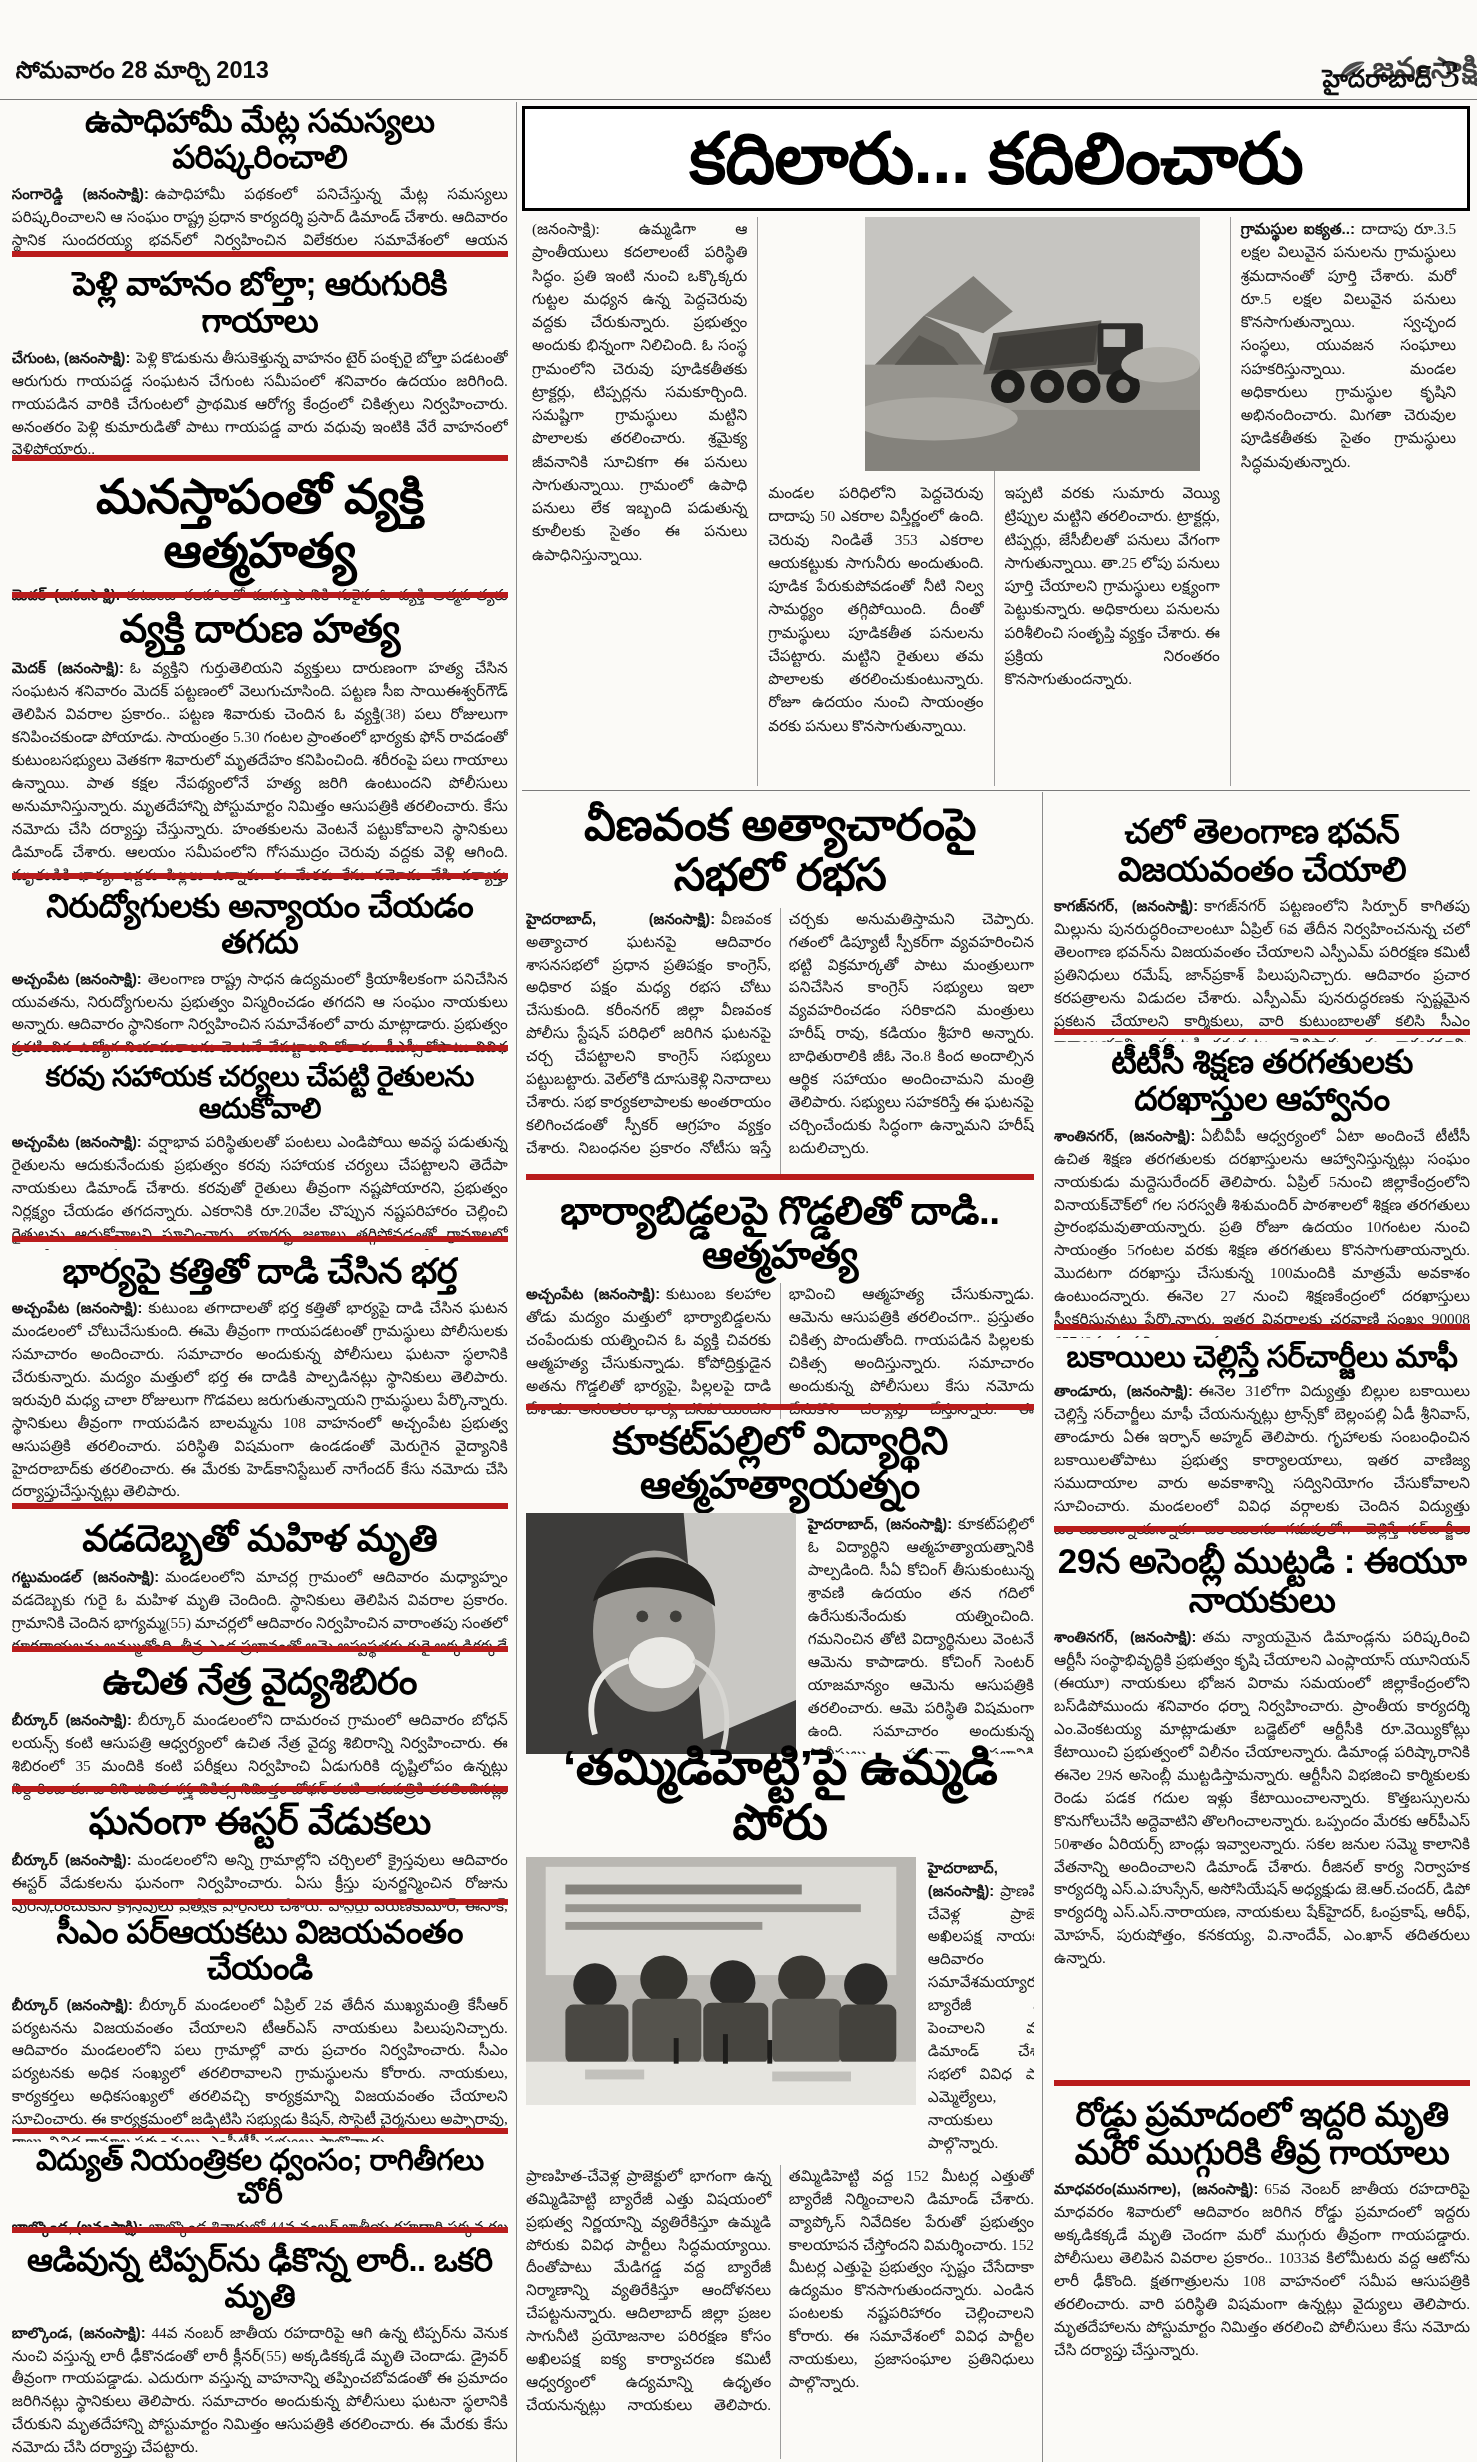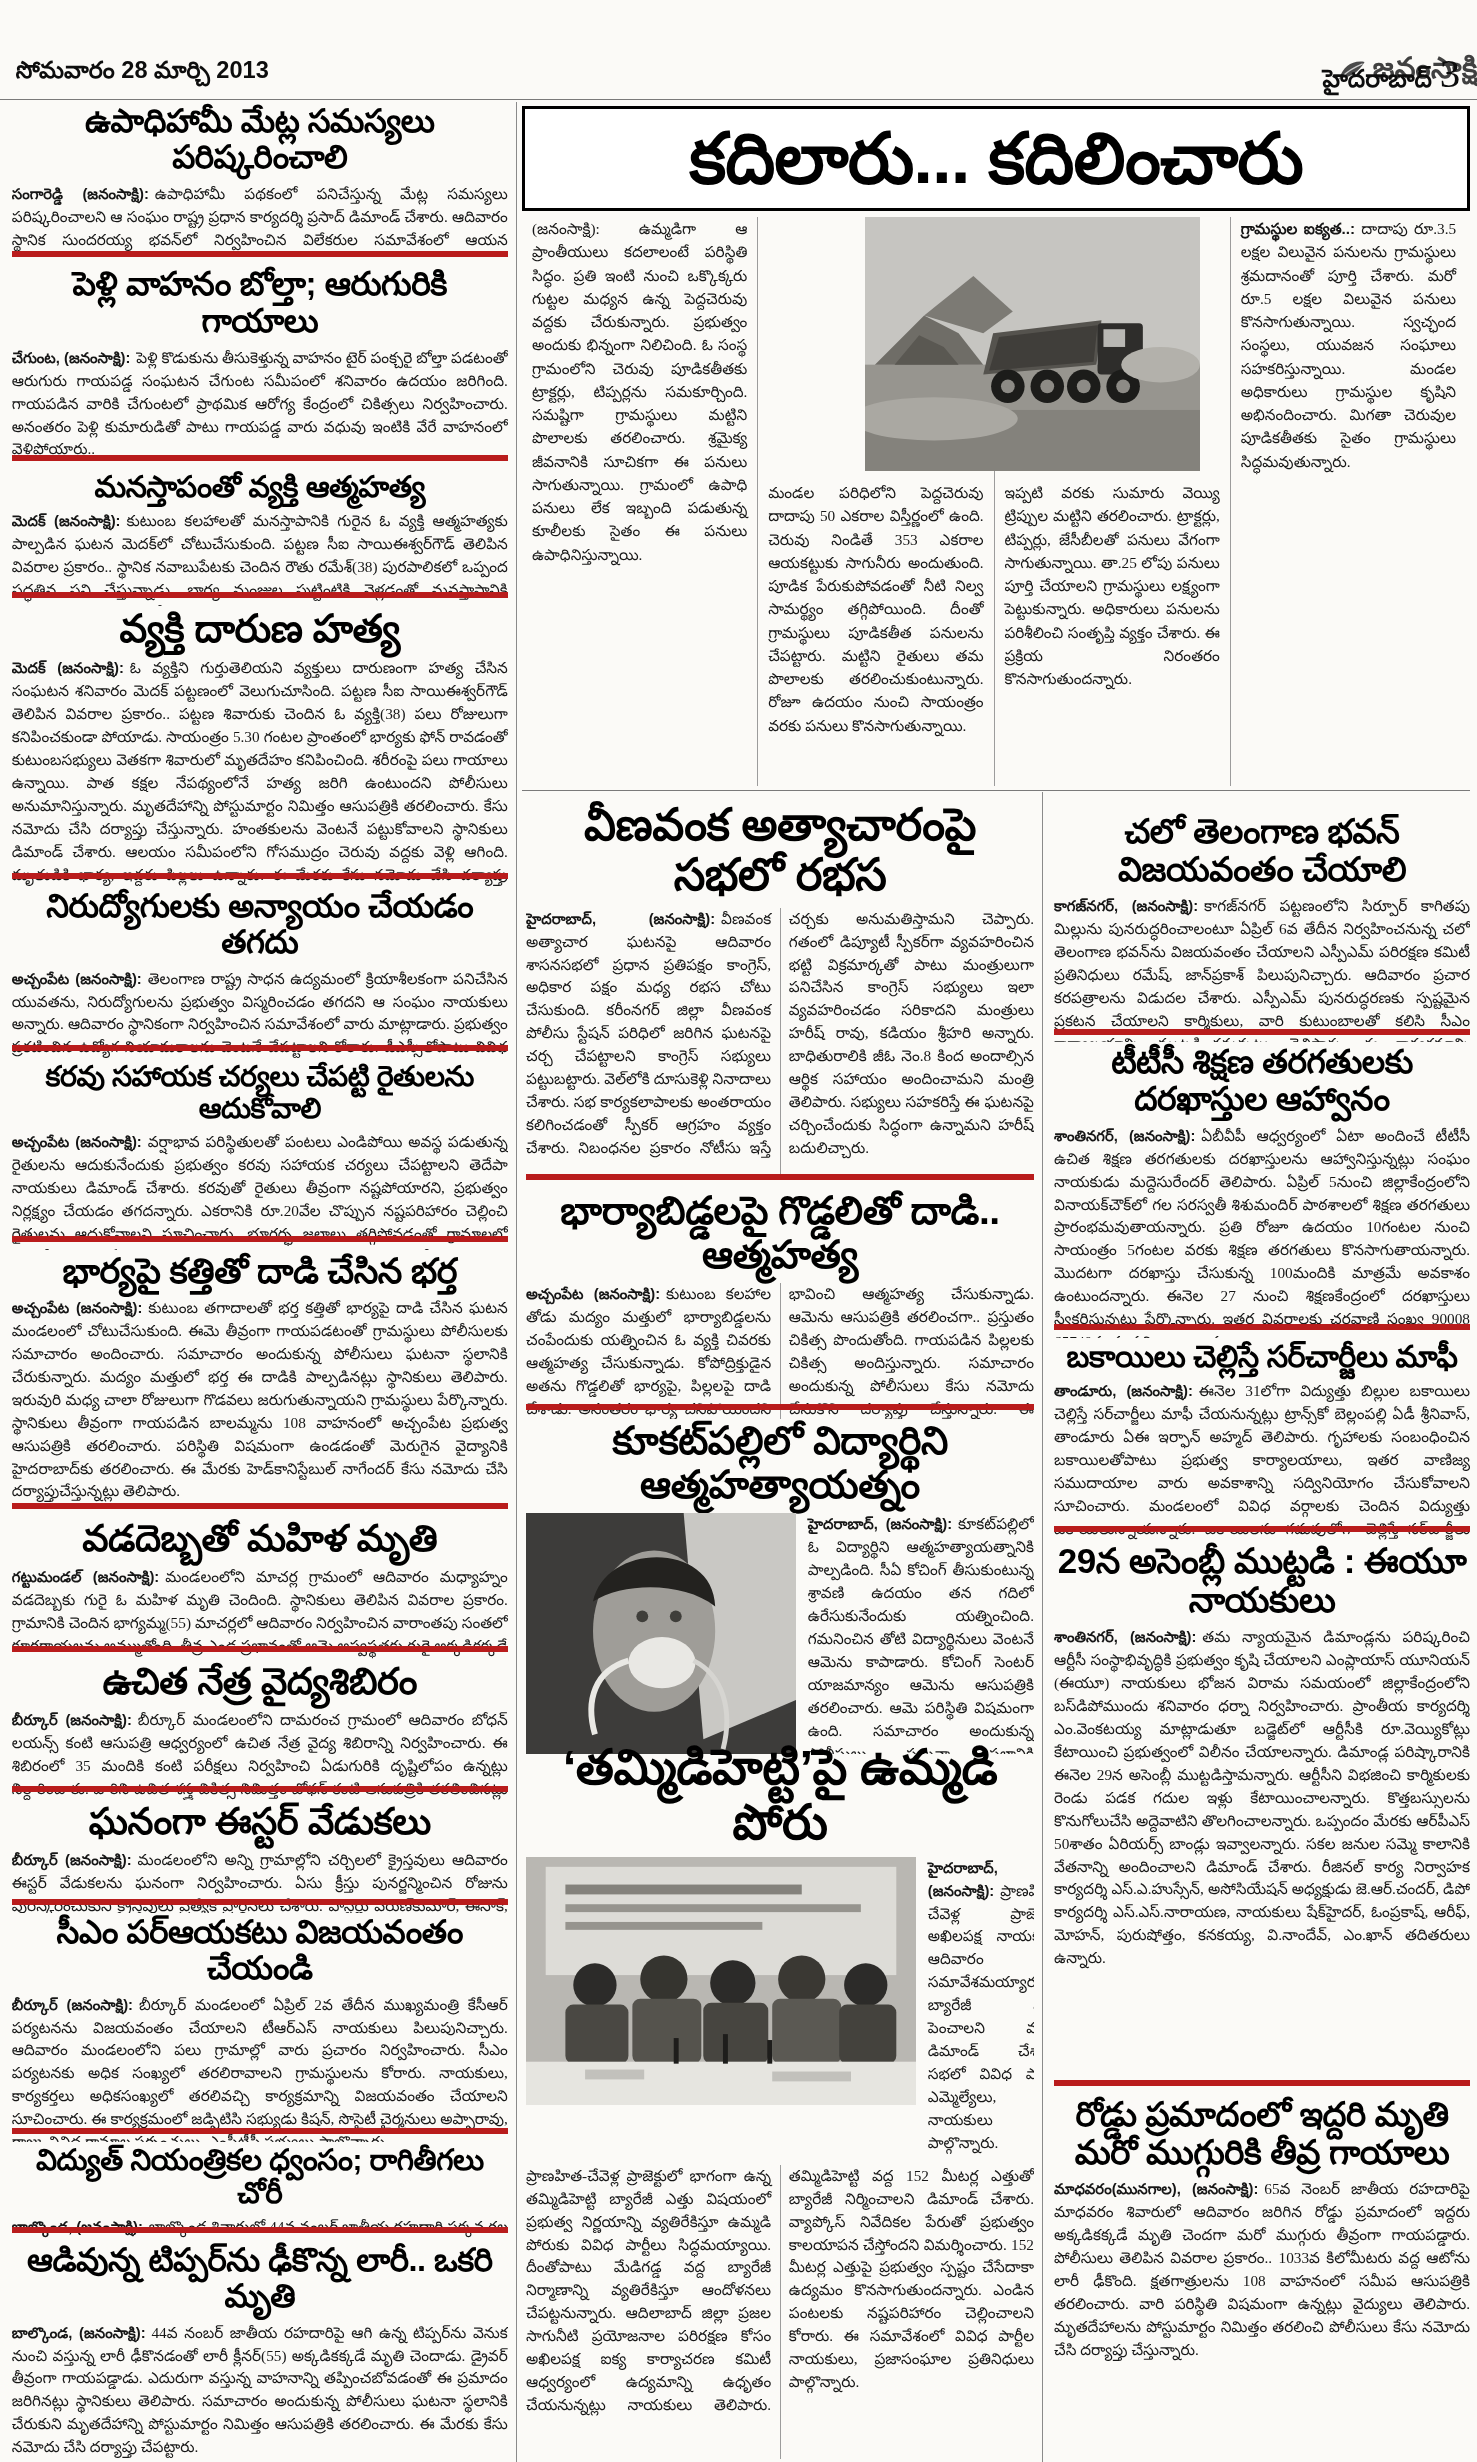--- a/index.html
+++ b/index.html
@@ -98,21 +98,21 @@
 
   <article class="art" style="left:11.8px;top:103px;width:496px;height:148px;">
     <h3 style="font-size:32.5px;">ఉపాధిహామీ మేట్ల సమస్యలు పరిష్కరించాలి</h3>
     <p><b class="dl">సంగారెడ్డి (జనంసాక్షి):</b><span>ఉపాధిహామీ పథకంలో పనిచేస్తున్న మేట్ల సమస్యలు పరిష్కరించాలని ఆ సంఘం రాష్ట్ర ప్రధాన కార్యదర్శి ప్రసాద్ డిమాండ్ చేశారు. ఆదివారం స్థానిక సుందరయ్య భవన్‌లో నిర్వహించిన విలేకరుల సమావేశంలో ఆయన మాట్లాడారు. ఉపాధిహామీ మేట్లకు కనీస వేతనాలు చెల్లించాలని కోరారు. ఈఎస్ఐ, పీఎఫ్ సదుపాయాలు కల్పించాలని డిమాండ్ చేశారు. సమావేశంలో వ్యవసాయ కార్మిక సంఘం జిల్లా ప్రధాన కార్యదర్శి సాయిలు, మేట్ల సంఘం జిల్లా అధ్యక్షుడు లక్ష్మీనర్సయ్య తదితరులు పాల్గొన్నారు.</span></p>
   </article>
   <article class="art ruled" style="left:11.8px;top:251px;width:496px;height:201px;">
     <h3 style="font-size:33px;">పెళ్లి వాహనం బోల్తా; ఆరుగురికి గాయాలు</h3>
     <p><b class="dl">చేగుంట, (జనంసాక్షి):</b><span>పెళ్లి కొడుకును తీసుకెళ్తున్న వాహనం టైర్ పంక్చరై బోల్తా పడటంతో ఆరుగురు గాయపడ్డ సంఘటన చేగుంట సమీపంలో శనివారం ఉదయం జరిగింది. గాయపడిన వారికి చేగుంటలో ప్రాథమిక ఆరోగ్య కేంద్రంలో చికిత్సలు నిర్వహించారు. అనంతరం పెళ్లి కుమారుడితో పాటు గాయపడ్డ వారు వధువు ఇంటికి వేరే వాహనంలో వెళ్లిపోయారు..</span></p>
   </article>
   <article class="art ruled" style="left:11.8px;top:455px;width:496px;height:136px;">
-    <h3 style="font-size:30px;">మనస్తాపంతో వ్యక్తి ఆత్మహత్య</h3>
+    <h3 style="font-size:48px;">మనస్తాపంతో వ్యక్తి ఆత్మహత్య</h3>
     <p><b class="dl">మెదక్ (జనంసాక్షి):</b><span>కుటుంబ కలహాలతో మనస్తాపానికి గురైన ఓ వ్యక్తి ఆత్మహత్యకు పాల్పడిన ఘటన మెదక్‌లో చోటుచేసుకుంది. పట్టణ సీఐ సాయిఈశ్వర్‌గౌడ్ తెలిపిన వివరాల ప్రకారం.. స్థానిక నవాబుపేటకు చెందిన రౌతు రమేశ్(38) పురపాలికలో ఒప్పంద పద్ధతిన పని చేస్తున్నాడు. భార్య మంజుల పుట్టింటికి వెళ్లడంతో మనస్తాపానికి గురయ్యాడు. ఈ క్రమంలో శుక్రవారం రాత్రి మందు తాగి ఆత్మహత్యకు పాల్పడ్డాడు. ఈ మేరకు పోలీసులు కేసు నమోదు చేసి దర్యాప్తు చేపట్టారు.</span></p>
   </article>
   <article class="art ruled" style="left:11.8px;top:592px;width:496px;height:280px;">
     <h3 style="font-size:39px;">వ్యక్తి దారుణ హత్య</h3>
     <p><b class="dl">మెదక్ (జనంసాక్షి):</b><span>ఓ వ్యక్తిని గుర్తుతెలియని వ్యక్తులు దారుణంగా హత్య చేసిన సంఘటన శనివారం మెదక్ పట్టణంలో వెలుగుచూసింది. పట్టణ సీఐ సాయిఈశ్వర్‌గౌడ్ తెలిపిన వివరాల ప్రకారం.. పట్టణ శివారుకు చెందిన ఓ వ్యక్తి(38) పలు రోజులుగా కనిపించకుండా పోయాడు. సాయంత్రం 5.30 గంటల ప్రాంతంలో భార్యకు ఫోన్ రావడంతో కుటుంబసభ్యులు వెతకగా శివారులో మృతదేహం కనిపించింది. శరీరంపై పలు గాయాలు ఉన్నాయి. పాత కక్షల నేపథ్యంలోనే హత్య జరిగి ఉంటుందని పోలీసులు అనుమానిస్తున్నారు. మృతదేహాన్ని పోస్టుమార్టం నిమిత్తం ఆసుపత్రికి తరలించారు. కేసు నమోదు చేసి దర్యాప్తు చేస్తున్నారు. హంతకులను వెంటనే పట్టుకోవాలని స్థానికులు డిమాండ్ చేశారు. ఆలయం సమీపంలోని గోసముద్రం చెరువు వద్దకు వెళ్లి ఆగింది. మృతుడికి భార్య, ఇద్దరు పిల్లలు ఉన్నారు. ఈ మేరకు కేసు నమోదు చేసి దర్యాప్తు చేపట్టినట్లు సీఐ వివరించారు.</span></p>
   </article>
   <article class="art ruled" style="left:11.8px;top:873px;width:496px;height:171px;">
     <h3 style="font-size:32.5px;">నిరుద్యోగులకు అన్యాయం చేయడం తగదు</h3>
     <p><b class="dl">అచ్చంపేట (జనంసాక్షి):</b><span>తెలంగాణ రాష్ట్ర సాధన ఉద్యమంలో క్రియాశీలకంగా పనిచేసిన యువతను, నిరుద్యోగులను ప్రభుత్వం విస్మరించడం తగదని ఆ సంఘం నాయకులు అన్నారు. ఆదివారం స్థానికంగా నిర్వహించిన సమావేశంలో వారు మాట్లాడారు. ప్రభుత్వం ప్రకటించిన ఉద్యోగ నియామకాలను వెంటనే చేపట్టాలని కోరారు. డీఎస్సీతోపాటు వివిధ ప్రభుత్వ శాఖల్లో ఖాళీగా ఉన్న ఉద్యోగాలను భర్తీ చేసి నిరుద్యోగులను ఆదుకోవాలని కోరారు. ఈ సమావేశంలో ఆ సంఘం నాయకులు హరీష్, శ్రీనివాసులు, సంతోష్, రామకృష్ణ తదితరులు పాల్గొన్నారు.</span></p>
   </article>

